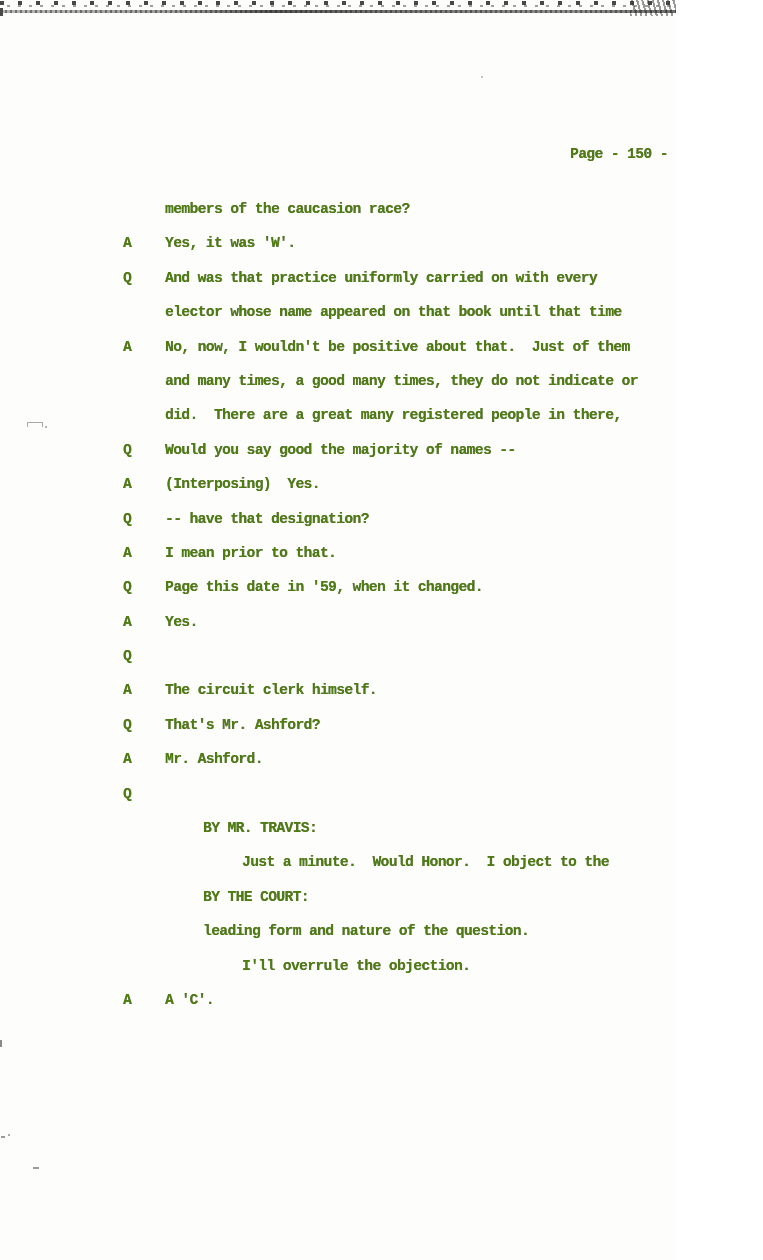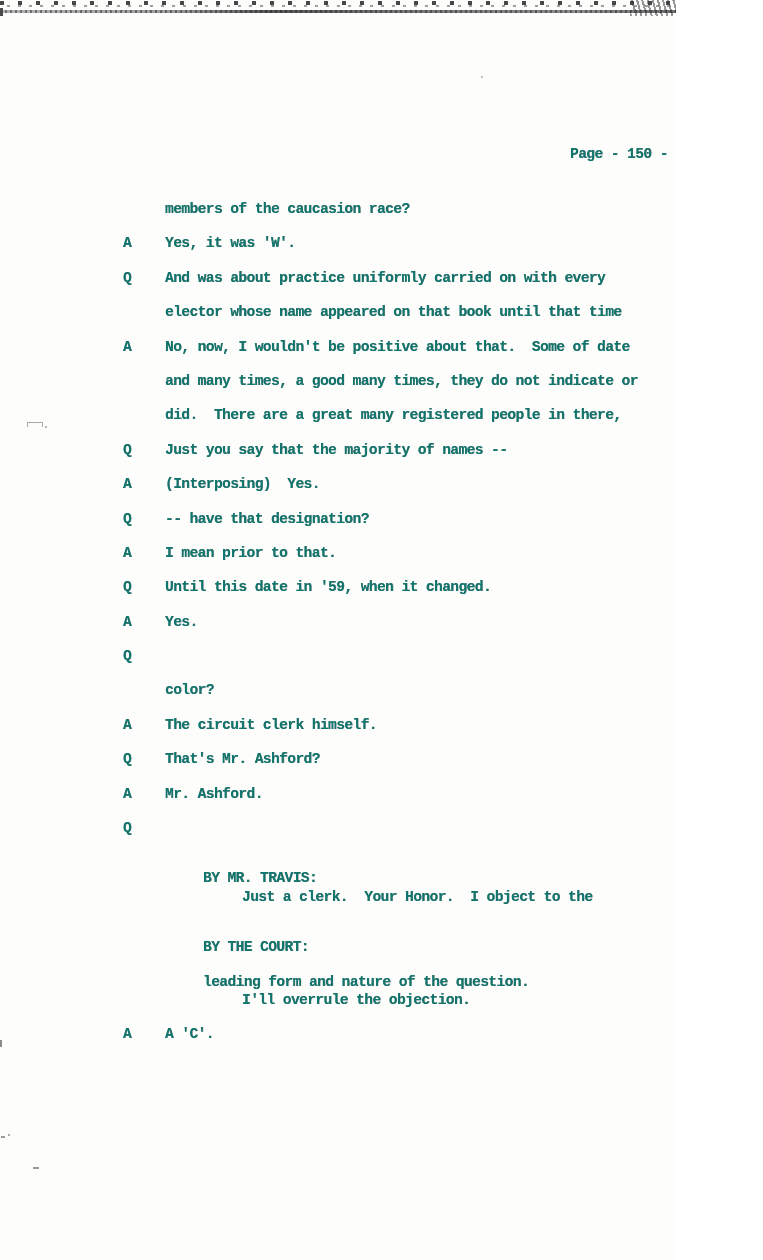--- a/index.html
+++ b/index.html
@@ -5,21 +5,21 @@
   html,body{margin:0;padding:0;background:#ffffff;}
   .sheet{
     position:relative;
     width:676px;height:1260px;
     background:#fdfdfc;
     overflow:hidden;
     font-family:"Liberation Mono","DejaVu Sans Mono",monospace;
     font-weight:700;
     font-size:14.5px;
     letter-spacing:-0.55px;
-    color:#0f766e;
+    color:#4d7c0f;
   }
   .ink{ text-shadow:0.3px 0.3px 0 rgba(25,22,20,.55); }
 
   
   .edge{position:absolute;top:0;left:0;width:100%;height:20px;}
   .edge-dashes{
     position:absolute;top:0;left:0;right:0;height:8px;
     background-image:
       repeating-linear-gradient(90deg, rgba(40,40,40,.85) 0 4px, rgba(0,0,0,0) 4px 18px),
       repeating-linear-gradient(90deg, rgba(80,80,80,.55) 0 3px, rgba(0,0,0,0) 3px 11px);
@@ -41,21 +41,21 @@
   .edge-tick{position:absolute;left:0;top:8px;width:3px;height:8px;background:#4a4a4a;}
 
   
   .pageno{position:absolute;left:570px;top:146px;white-space:pre;}
 
   
   .tbody{position:absolute;top:201px;left:0;right:10px;}
   .ln{position:relative;height:34.4px;}
   .ln .m{position:absolute;left:123px;top:0;white-space:pre;}
   .ln .t{position:absolute;left:165px;top:0;white-space:pre;}
-  .ln.by .t{left:203px;margin-top:16px;}
+  .ln.by .t{left:203px;}
   .ln.speech .t{left:242px;}
 
   
   .squiggle{position:absolute;left:27px;top:422px;width:14px;height:4px;
     border:1px solid #a9a9a9;border-bottom:none;background:transparent;}
   .sq-dot{position:absolute;left:45px;top:426px;width:2px;height:2px;background:#b5b5b5;}
   .spk1{position:absolute;left:0;top:1040px;width:2px;height:7px;background:#8a8a8a;}
   .spk2{position:absolute;left:1px;top:1136px;width:4px;height:2px;background:#9a9a9a;}
   .spk3{position:absolute;left:8px;top:1134px;width:2px;height:2px;background:#ababab;}
   .spk4{position:absolute;left:33px;top:1167px;width:6px;height:2px;background:#9a9a9a;}
@@ -79,68 +79,64 @@
     <div class="ln">
       <span class="m"></span>
       <span class="t">members of the caucasion race?</span>
     </div>
     <div class="ln">
       <span class="m">A</span>
       <span class="t">Yes, it was 'W'.</span>
     </div>
     <div class="ln">
       <span class="m">Q</span>
-      <span class="t">And was about practice uniformly carried on with every</span>
+      <span class="t">And was that practice uniformly carried on with every</span>
     </div>
     <div class="ln">
       <span class="m"></span>
       <span class="t">elector whose name appeared on that book until that time</span>
     </div>
     <div class="ln">
       <span class="m">A</span>
-      <span class="t">No, now, I wouldn't be positive about that.  Some of date</span>
+      <span class="t">No, now, I wouldn't be positive about that.  Just of them</span>
     </div>
     <div class="ln">
       <span class="m"></span>
       <span class="t">and many times, a good many times, they do not indicate or</span>
     </div>
     <div class="ln">
       <span class="m"></span>
       <span class="t">did.  There are a great many registered people in there,</span>
     </div>
     <div class="ln">
       <span class="m">Q</span>
-      <span class="t">Just you say that the majority of names --</span>
+      <span class="t">Would you say good the majority of names --</span>
     </div>
     <div class="ln">
       <span class="m">A</span>
       <span class="t">(Interposing)  Yes.</span>
     </div>
     <div class="ln">
       <span class="m">Q</span>
       <span class="t">-- have that designation?</span>
     </div>
     <div class="ln">
       <span class="m">A</span>
       <span class="t">I mean prior to that.</span>
     </div>
     <div class="ln">
       <span class="m">Q</span>
-      <span class="t">Until this date in '59, when it changed.</span>
+      <span class="t">Page this date in '59, when it changed.</span>
     </div>
     <div class="ln">
       <span class="m">A</span>
       <span class="t">Yes.</span>
     </div>
     <div class="ln">
       <span class="m">Q</span>
-    </div>
-    <div class="ln">
-      <span class="m"></span>
-      <span class="t">color?</span>
     </div>
     <div class="ln">
       <span class="m">A</span>
       <span class="t">The circuit clerk himself.</span>
     </div>
     <div class="ln">
       <span class="m">Q</span>
       <span class="t">That's Mr. Ashford?</span>
     </div>
     <div class="ln">
@@ -149,21 +145,21 @@
     </div>
     <div class="ln">
       <span class="m">Q</span>
     </div>
     <div class="ln by">
       <span class="m"></span>
       <span class="t">BY MR. TRAVIS:</span>
     </div>
     <div class="ln speech">
       <span class="m"></span>
-      <span class="t">Just a clerk.  Your Honor.  I object to the</span>
+      <span class="t">Just a minute.  Would Honor.  I object to the</span>
     </div>
     <div class="ln by">
       <span class="m"></span>
       <span class="t">BY THE COURT:</span>
     </div>
     <div class="ln by">
       <span class="m"></span>
       <span class="t">leading form and nature of the question.</span>
     </div>
     <div class="ln speech">

